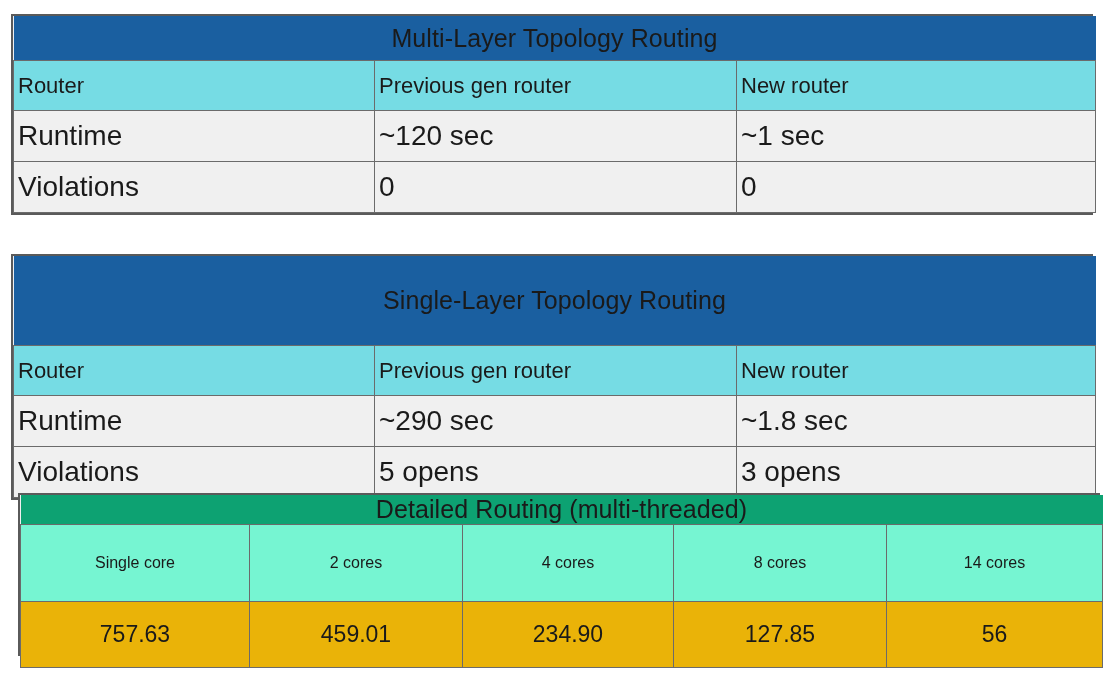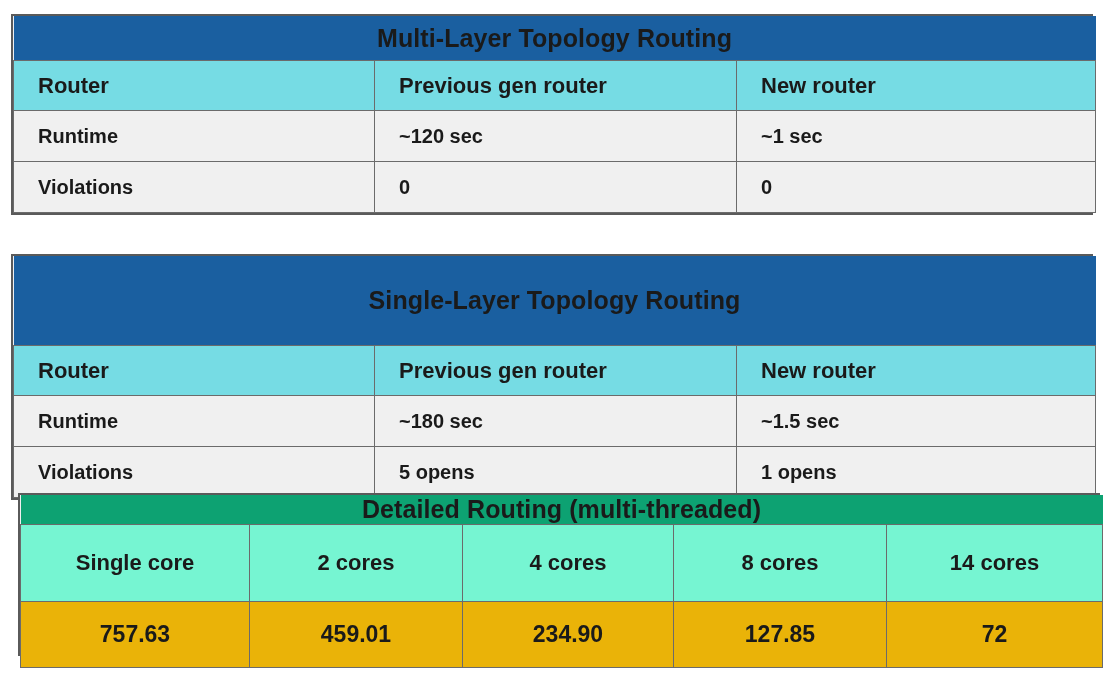--- a/index.html
+++ b/index.html
@@ -31,23 +31,23 @@
     background: #f0f0f0;
   }
   .tbl table {
     width: 100%;
     height: 100%;
     border-collapse: collapse;
     table-layout: fixed;
   }
   .tbl td, .tbl th {
     border: 1px solid #6b6b6b;
-    padding: 0 24px;
+    padding: 0 4px;
     vertical-align: middle;
-    font-weight: bold;
+    font-weight: normal;
     color: #1a1a1a;
   }
 
   
   .title-cell {
     text-align: center;
     color: #ffffff;
     font-weight: bold;
     letter-spacing: 0.1px;
     border: none !important;
@@ -56,27 +56,27 @@
   .title-green  { background: #0da272; font-size: 25px; }
 
   
   .sub-cyan td {
     background: #76dce4;
     font-size: 22px;
     height: 49px;
   }
   .sub-mint td {
     background: #76f5d2;
-    font-size: 22px;
+    font-size: 16px;
     height: 76px;
     text-align: center;
   }
   .data-row td {
     background: #f0f0f0;
-    font-size: 20px;
+    font-size: 28px;
     height: 50px;
   }
   .data-row-c td {
     background: #eab308;
     font-size: 23px;
     height: 65px;
     text-align: center;
   }
   .bold { font-weight: bold; }
 
@@ -131,27 +131,27 @@
         <tr>
           <td class="title-cell title-blue" colspan="3">Single-Layer Topology Routing</td>
         </tr>
         <tr class="sub-cyan">
           <td>Router</td>
           <td>Previous gen router</td>
           <td>New router</td>
         </tr>
         <tr class="data-row">
           <td>Runtime</td>
-          <td>~180 sec</td>
-          <td>~1.5 sec</td>
+          <td>~290 sec</td>
+          <td>~1.8 sec</td>
         </tr>
         <tr class="data-row">
           <td>Violations</td>
           <td>5 opens</td>
-          <td>1 opens</td>
+          <td>3 opens</td>
         </tr>
       </tbody>
     </table>
   </div>
 
   <div class="tbl" id="table-detailed">
     <table>
       <colgroup>
         <col style="width:229px">
           <col style="width:213px">
@@ -168,19 +168,19 @@
           <td>2 cores</td>
           <td>4 cores</td>
           <td>8 cores</td>
           <td>14 cores</td>
         </tr>
         <tr class="data-row-c">
           <td class="bold">757.63</td>
           <td>459.01</td>
           <td>234.90</td>
           <td>127.85</td>
-          <td>72</td>
+          <td>56</td>
         </tr>
       </tbody>
     </table>
   </div>
 
 </div>
 
 </body></html>

